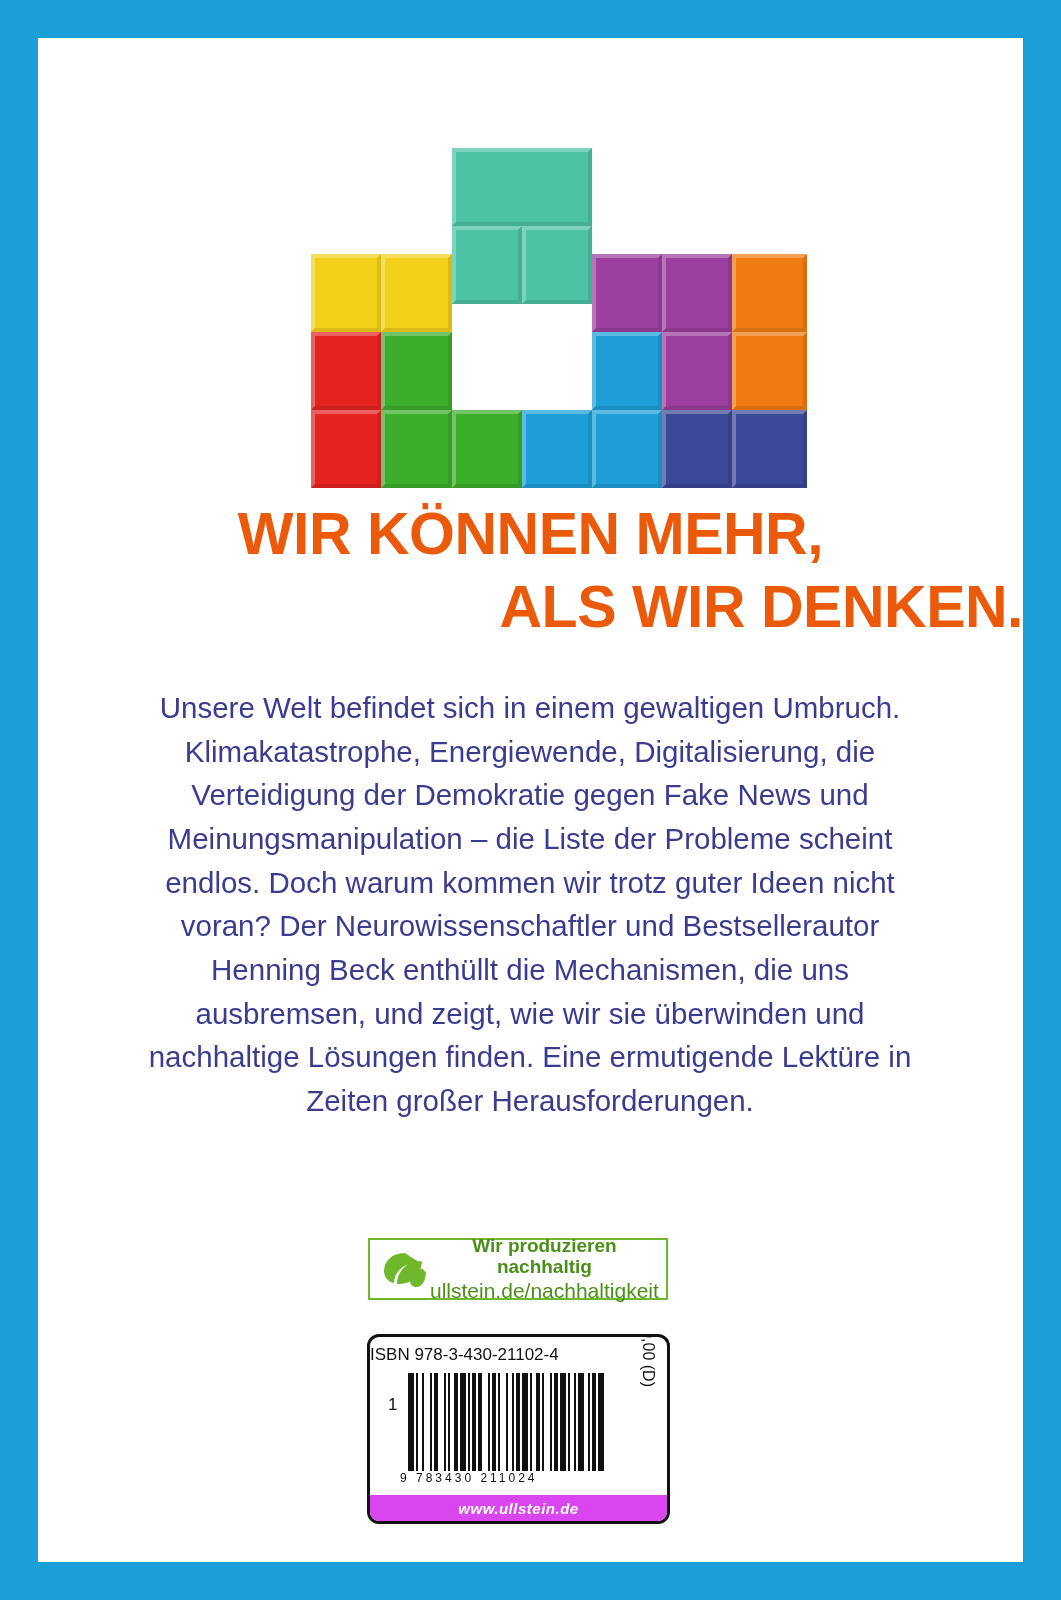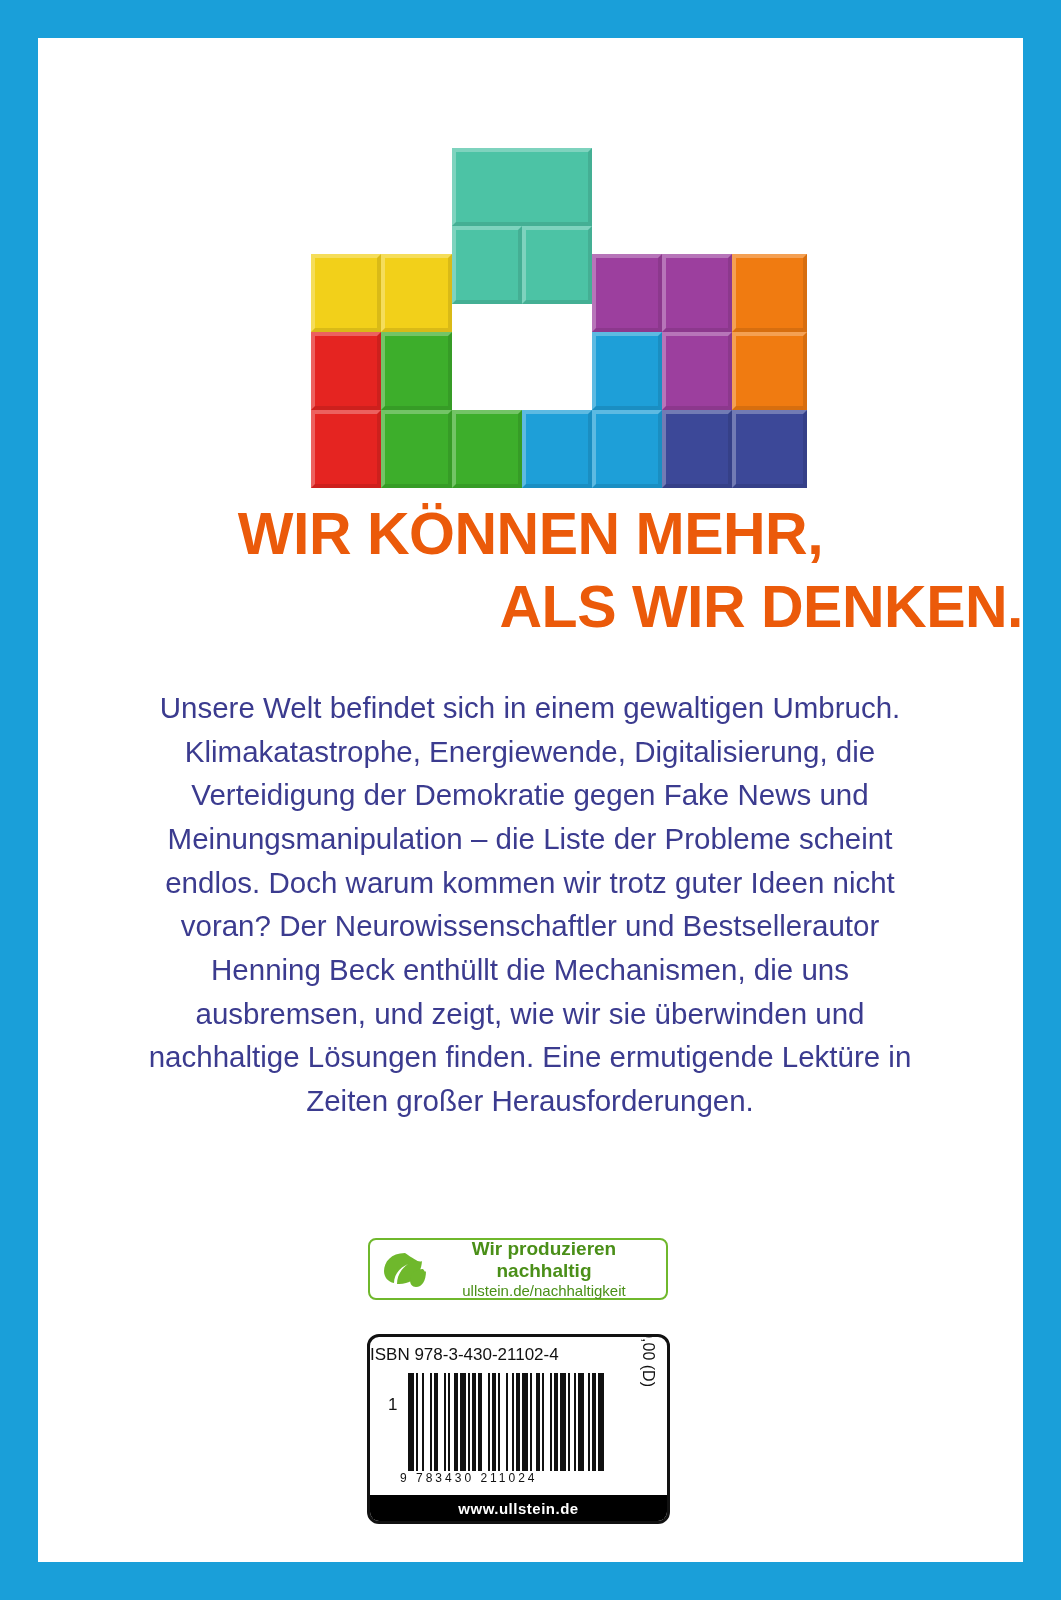--- a/index.html
+++ b/index.html
@@ -82,21 +82,21 @@
   }
 
   
   .eco {
     position: absolute;
     left: 330px;
     top: 1200px;
     width: 300px;
     height: 62px;
     border: 2px solid #6fb82c;
-    border-radius: 8px;
+    border-radius: 0;
     background: #ffffff;
     display: flex;
     align-items: center;
     box-sizing: border-box;
   }
   .eco-leaf {
     width: 52px;
     height: 44px;
     margin-left: 8px;
     flex: none;
@@ -109,21 +109,21 @@
     text-align: center;
     padding-right: 8px;
   }
   .eco-l1 {
     font-size: 19px;
     font-weight: bold;
     color: #4a8f18;
     line-height: 1.15;
   }
   .eco-l2 {
-    font-size: 15px;
+    font-size: 21px;
     color: #4a8f18;
     line-height: 1.2;
   }
 
   
   .barcode-box {
     position: absolute;
     left: 329px;
     top: 1296px;
     width: 303px;
@@ -183,28 +183,29 @@
     transform: rotate(90deg);
     transform-origin: right top;
     white-space: nowrap;
   }
   .url-bar {
     position: absolute;
     left: 0;
     bottom: 0;
     width: 100%;
     height: 26px;
-    background: #000000;
+    background: #d946ef;
     color: #ffffff;
     font-size: 15px;
     font-weight: bold;
     display: flex;
     align-items: center;
     justify-content: center;
     letter-spacing: 0.5px;
+    font-style: italic;
   }
 </style>
 </head>
 <body>
 
 <div class="page">
   <div class="inner">
 
     <div class="logo" id="logo">
         <div class="blk" style="left: 141px; top: 0px; width: 140px; height: 78px; background: rgb(76, 195, 165);"></div>

